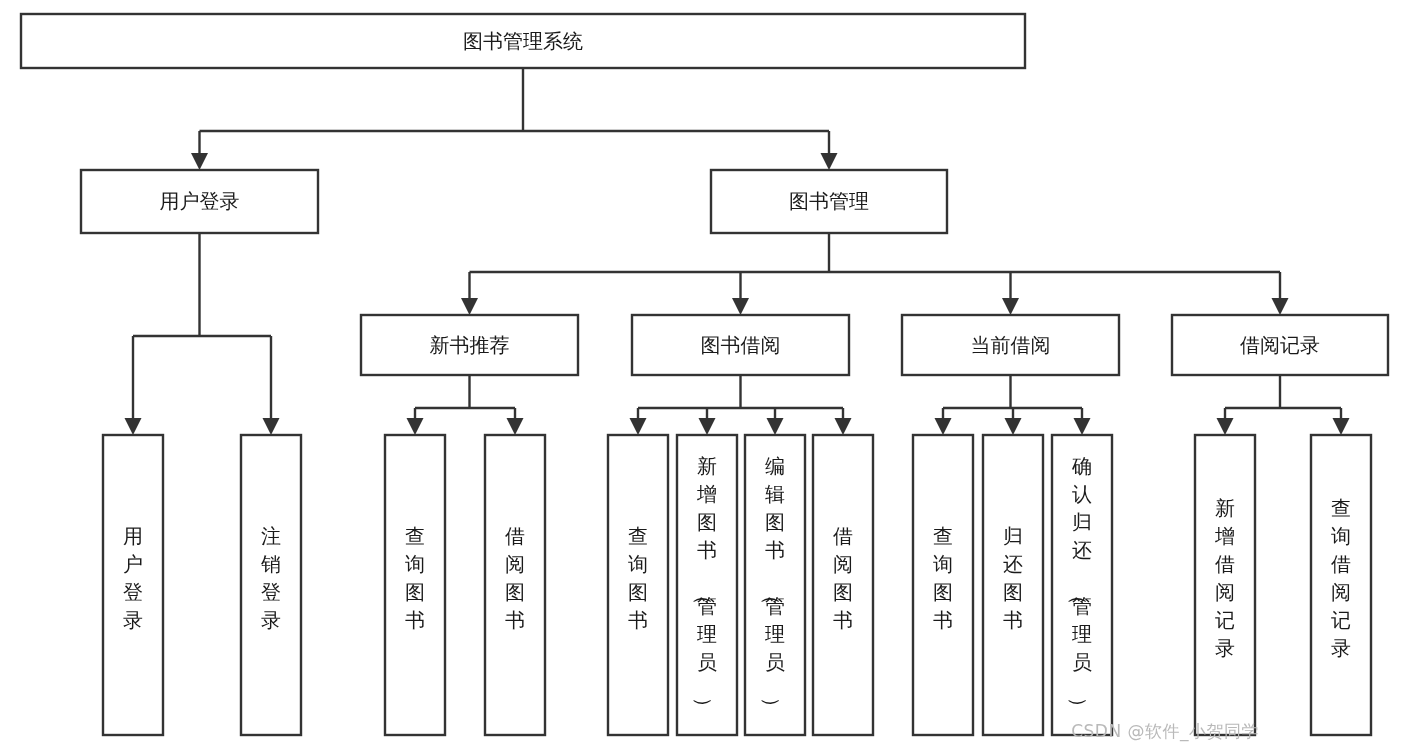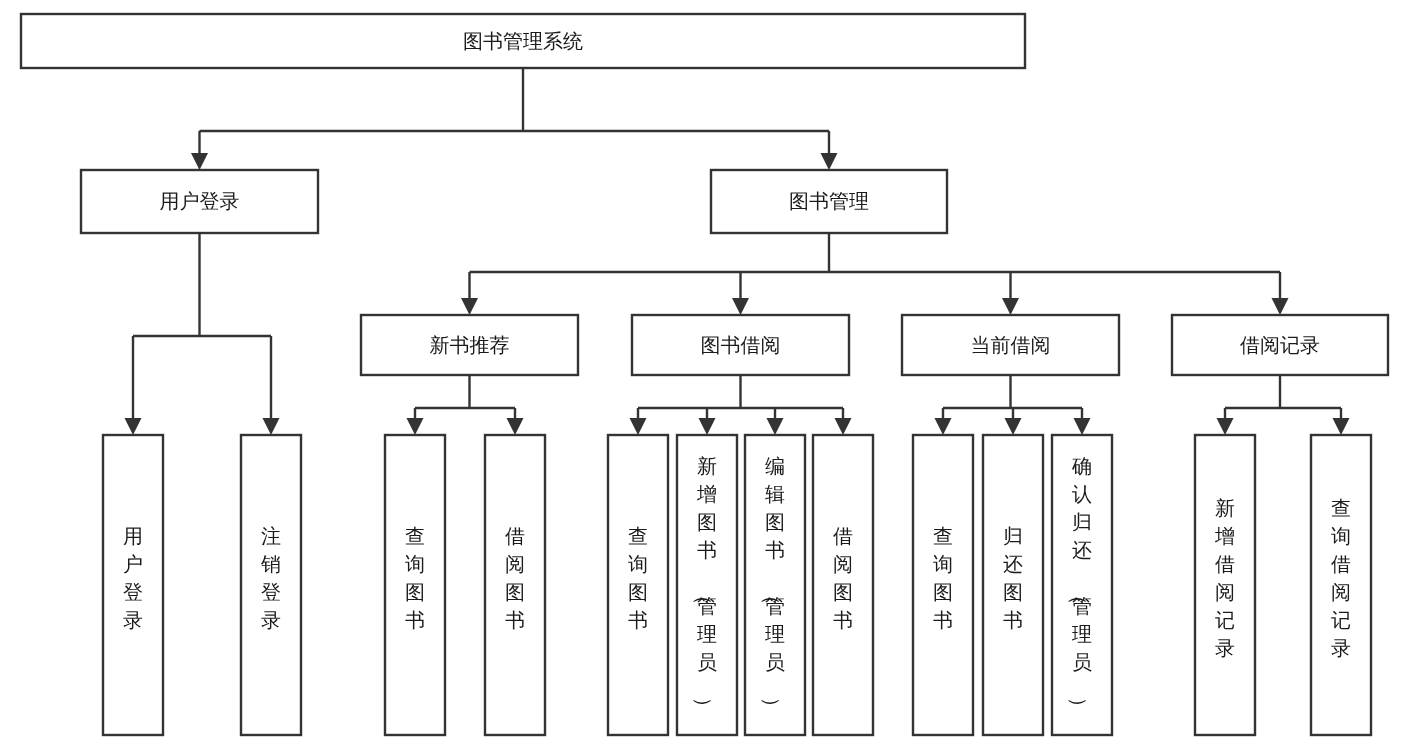--- a/index.html
+++ b/index.html
@@ -217,13 +217,14 @@
         <g>
           <rect class="node-box" x="1195" y="435" width="60" height="300"></rect>
           <text class="node-label-vertical" x="1225" y="515" font-size="20"><tspan x="1225" dy="0">新</tspan><tspan x="1225" dy="28">增</tspan><tspan x="1225" dy="28">借</tspan><tspan x="1225" dy="28">阅</tspan><tspan x="1225" dy="28">记</tspan><tspan x="1225" dy="28">录</tspan></text>
         </g>
         <g>
           <rect class="node-box" x="1311" y="435" width="60" height="300"></rect>
           <text class="node-label-vertical" x="1341" y="515" font-size="20"><tspan x="1341" dy="0">查</tspan><tspan x="1341" dy="28">询</tspan><tspan x="1341" dy="28">借</tspan><tspan x="1341" dy="28">阅</tspan><tspan x="1341" dy="28">记</tspan><tspan x="1341" dy="28">录</tspan></text>
         </g>
       </g>
   </svg>
+  <div class="watermark">CSDN @软件_小贺同学</div>
 </div>
 
 </body></html>

